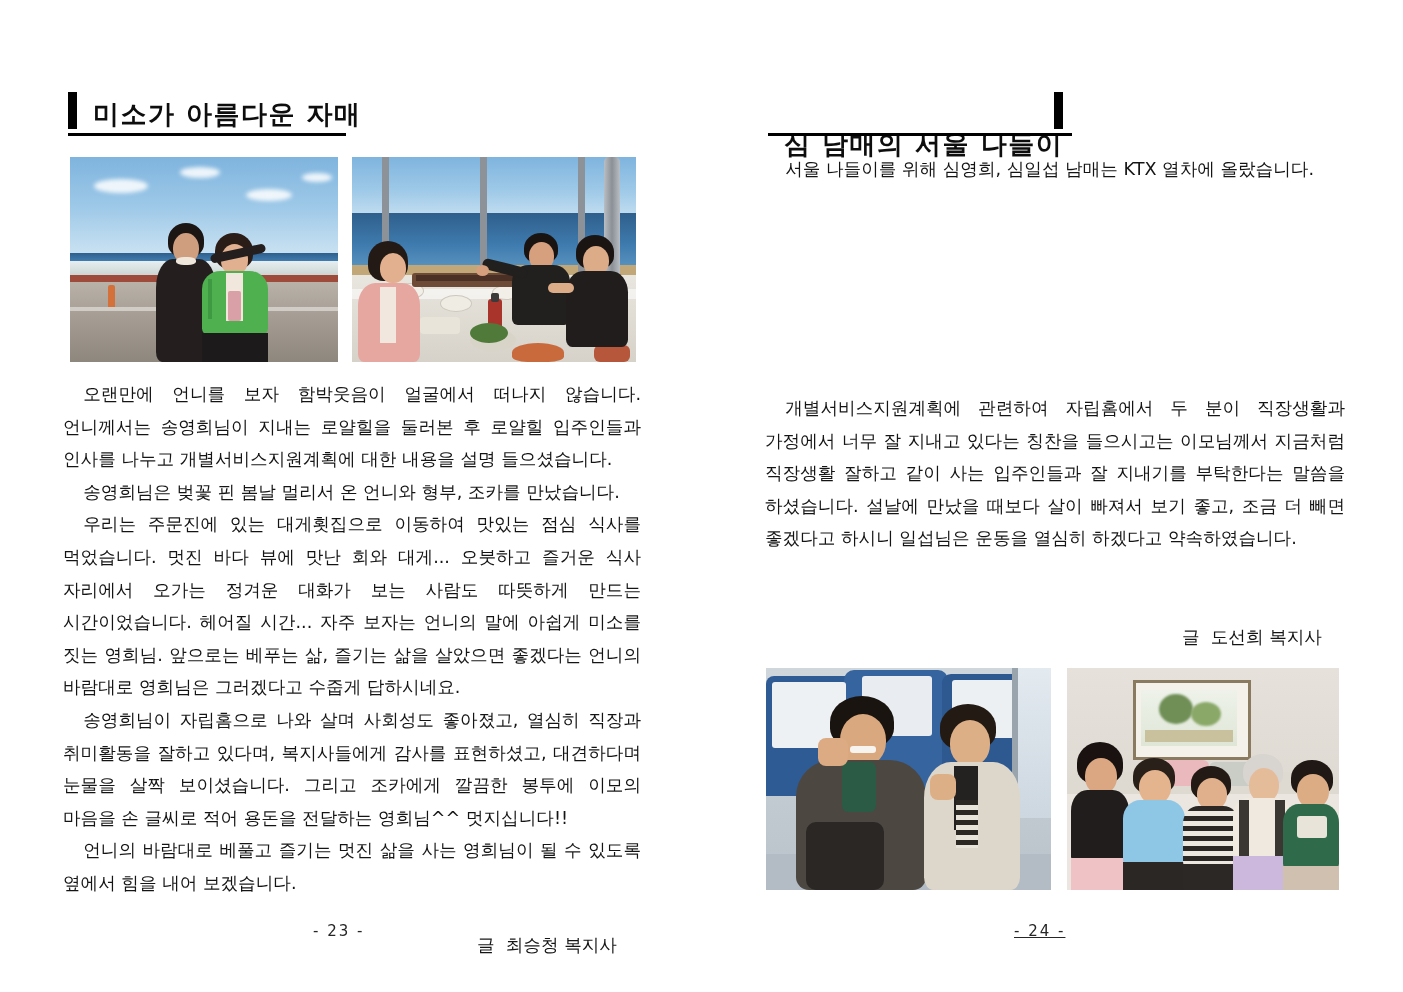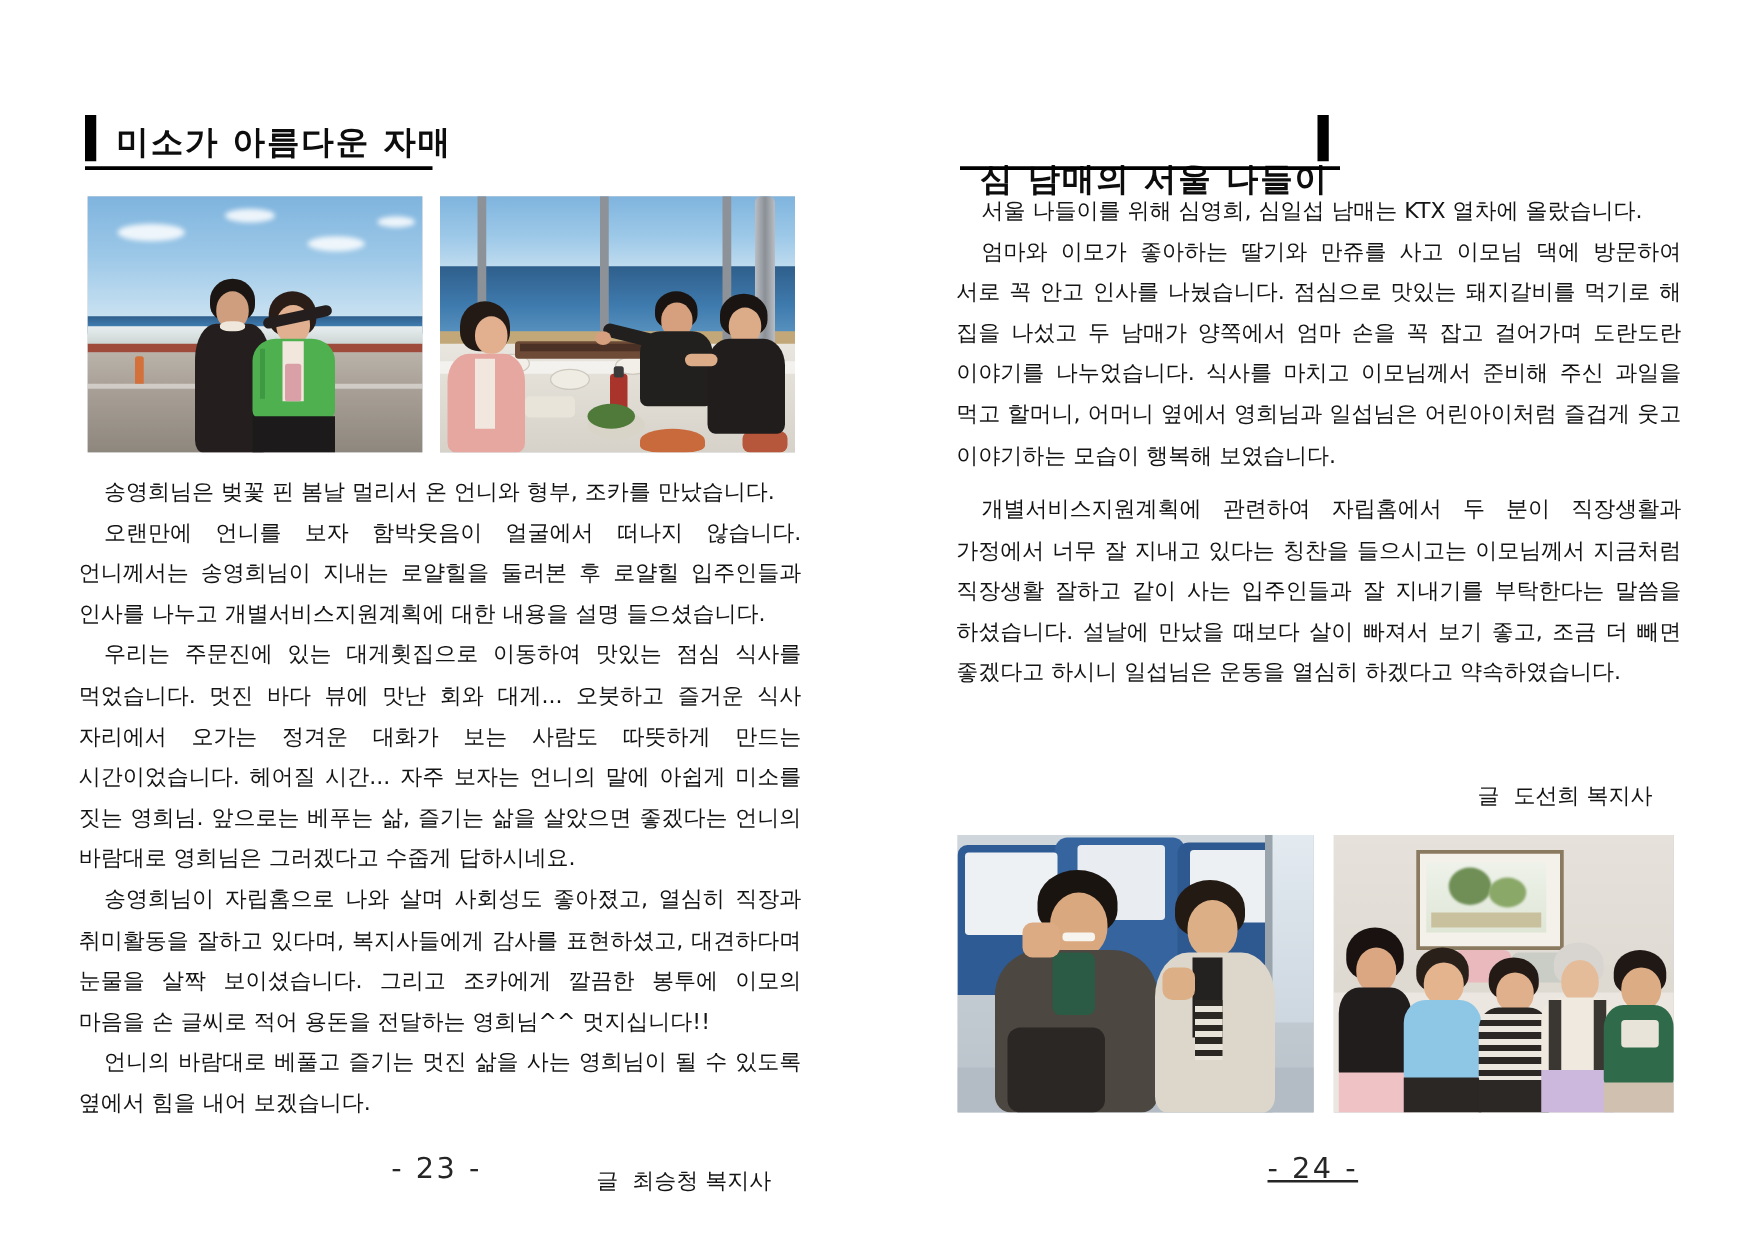--- a/index.html
+++ b/index.html
@@ -108,21 +108,21 @@
 
   .byline {
     position: absolute;
     font-size: 17.6px;
     line-height: 1.2;
     color: #141414;
     white-space: pre;
   }
   .page-number {
     position: absolute;
-    font-size: 23px;
+    font-size: 15px;
     color: #262626;
     letter-spacing: 2px;
     white-space: pre;
   }
 </style>
 </head>
 <body>
 
 <div class="spread">
 
@@ -218,43 +218,42 @@
 
       <div class="person" style="left:214px; top:78px; width:62px; height:112px;">
         <div class="hair" style="left:10px; top:0;   width:38px; height:34px; background:#1a1512;"></div>
         <div class="head" style="left:17px; top:11px; width:26px; height:29px; background:#dcab88;"></div>
         <div class="body" style="left:0;   top:36px; width:62px; height:76px; background:#201d1c;"></div>
       </div>
       <div class="layer" style="left:196px; top:126px; width:26px; height:10px; background:#dcab88; border-radius:5px;"></div>
     </div>
 
     <div class="col-text" style="left:63px; top:378px; width:578px;">
+      <p>오랜만에 언니를 보자 함박웃음이 얼굴에서 떠나지 않습니다. 언니께서는 송영희님이 지내는 로얄힐을 둘러본 후 로얄힐 입주인들과 인사를 나누고 개별서비스지원계획에 대한 내용을 설명 들으셨습니다.</p>
       <p>송영희님은 벚꽃 핀 봄날 멀리서 온 언니와 형부, 조카를 만났습니다.</p>
-      <p>오랜만에 언니를 보자 함박웃음이 얼굴에서 떠나지 않습니다. 언니께서는 송영희님이 지내는 로얄힐을 둘러본 후 로얄힐 입주인들과 인사를 나누고 개별서비스지원계획에 대한 내용을 설명 들으셨습니다.</p>
       <p>우리는 주문진에 있는 대게횟집으로 이동하여 맛있는 점심 식사를 먹었습니다. 멋진 바다 뷰에 맛난 회와 대게... 오붓하고 즐거운 식사 자리에서 오가는 정겨운 대화가 보는 사람도 따뜻하게 만드는 시간이었습니다.  헤어질 시간... 자주 보자는 언니의 말에 아쉽게 미소를 짓는 영희님. 앞으로는 베푸는 삶, 즐기는 삶을 살았으면 좋겠다는 언니의 바람대로 영희님은 그러겠다고 수줍게 답하시네요.</p>
       <p>송영희님이 자립홈으로 나와 살며 사회성도 좋아졌고, 열심히 직장과 취미활동을 잘하고 있다며, 복지사들에게 감사를 표현하셨고, 대견하다며 눈물을 살짝 보이셨습니다. 그리고 조카에게 깔끔한 봉투에 이모의 마음을 손 글씨로 적어 용돈을 전달하는 영희님^^ 멋지십니다!!</p>
       <p>언니의 바람대로 베풀고 즐기는 멋진 삶을 사는 영희님이 될 수 있도록 옆에서 힘을 내어 보겠습니다.</p>
     </div>
 
     <div class="byline" style="left:477px; top:893px;margin-top:42px;">글  최승청 복지사</div>
 
     <div class="page-number" style="left:313px; top:922px;">- 23 -</div>
   </div>
 
   <div class="page page-right">
 
     <div class="title-block" style="left:66px; top:92px;flex-direction:column;">
       <div class="title-bar"></div>
       <div class="title-text">심 남매의 서울 나들이</div>
     </div>
     <div class="title-rule" style="left:66px; top:133px; width:304px;"></div>
 
     <div class="col-text" style="left:63px; top:153px; width:580px;">
       <p>서울 나들이를 위해 심영희, 심일섭 남매는 KTX 열차에 올랐습니다.</p>
-      <p>엄마와 이모가 좋아하는 딸기와 만쥬를 사고 이모님 댁에 방문하여 서로 꼭 안고 인사를 나눴습니다. 점심으로 맛있는 돼지갈비를 먹기로 해 집을 나섰고 두 남매가 양쪽에서 엄마 손을 꼭 잡고 걸어가며 도란도란 이야기를 나누었습니다. 식사를 마치고 이모님께서 준비해 주신 과일을 먹고 할머니, 어머니 옆에서 영희님과 일섭님은 어린아이처럼 즐겁게 웃고 이야기하는 모습이 행복해 보였습니다.</p>
     </div>
 
     <div class="col-text" style="left:63px; top:392px; width:580px;">
       <p>개별서비스지원계획에 관련하여 자립홈에서 두 분이 직장생활과 가정에서 너무 잘 지내고 있다는 칭찬을 들으시고는 이모님께서 지금처럼 직장생활 잘하고 같이 사는 입주인들과 잘 지내기를 부탁한다는 말씀을 하셨습니다. 설날에 만났을 때보다 살이 빠져서 보기 좋고, 조금 더 빼면 좋겠다고 하시니 일섭님은 운동을 열심히 하겠다고 약속하였습니다.</p>
     </div>
 
     <div class="byline" style="left:480px; top:627px;">글  도선희 복지사</div>
 
     <div class="photo" style="left:64px; top:668px; width:285px; height:222px;">
       <div class="layer" style="left:0; top:0; width:100%; height:100%; background:linear-gradient(#cfd6dc,#b9c2ca);"></div>

